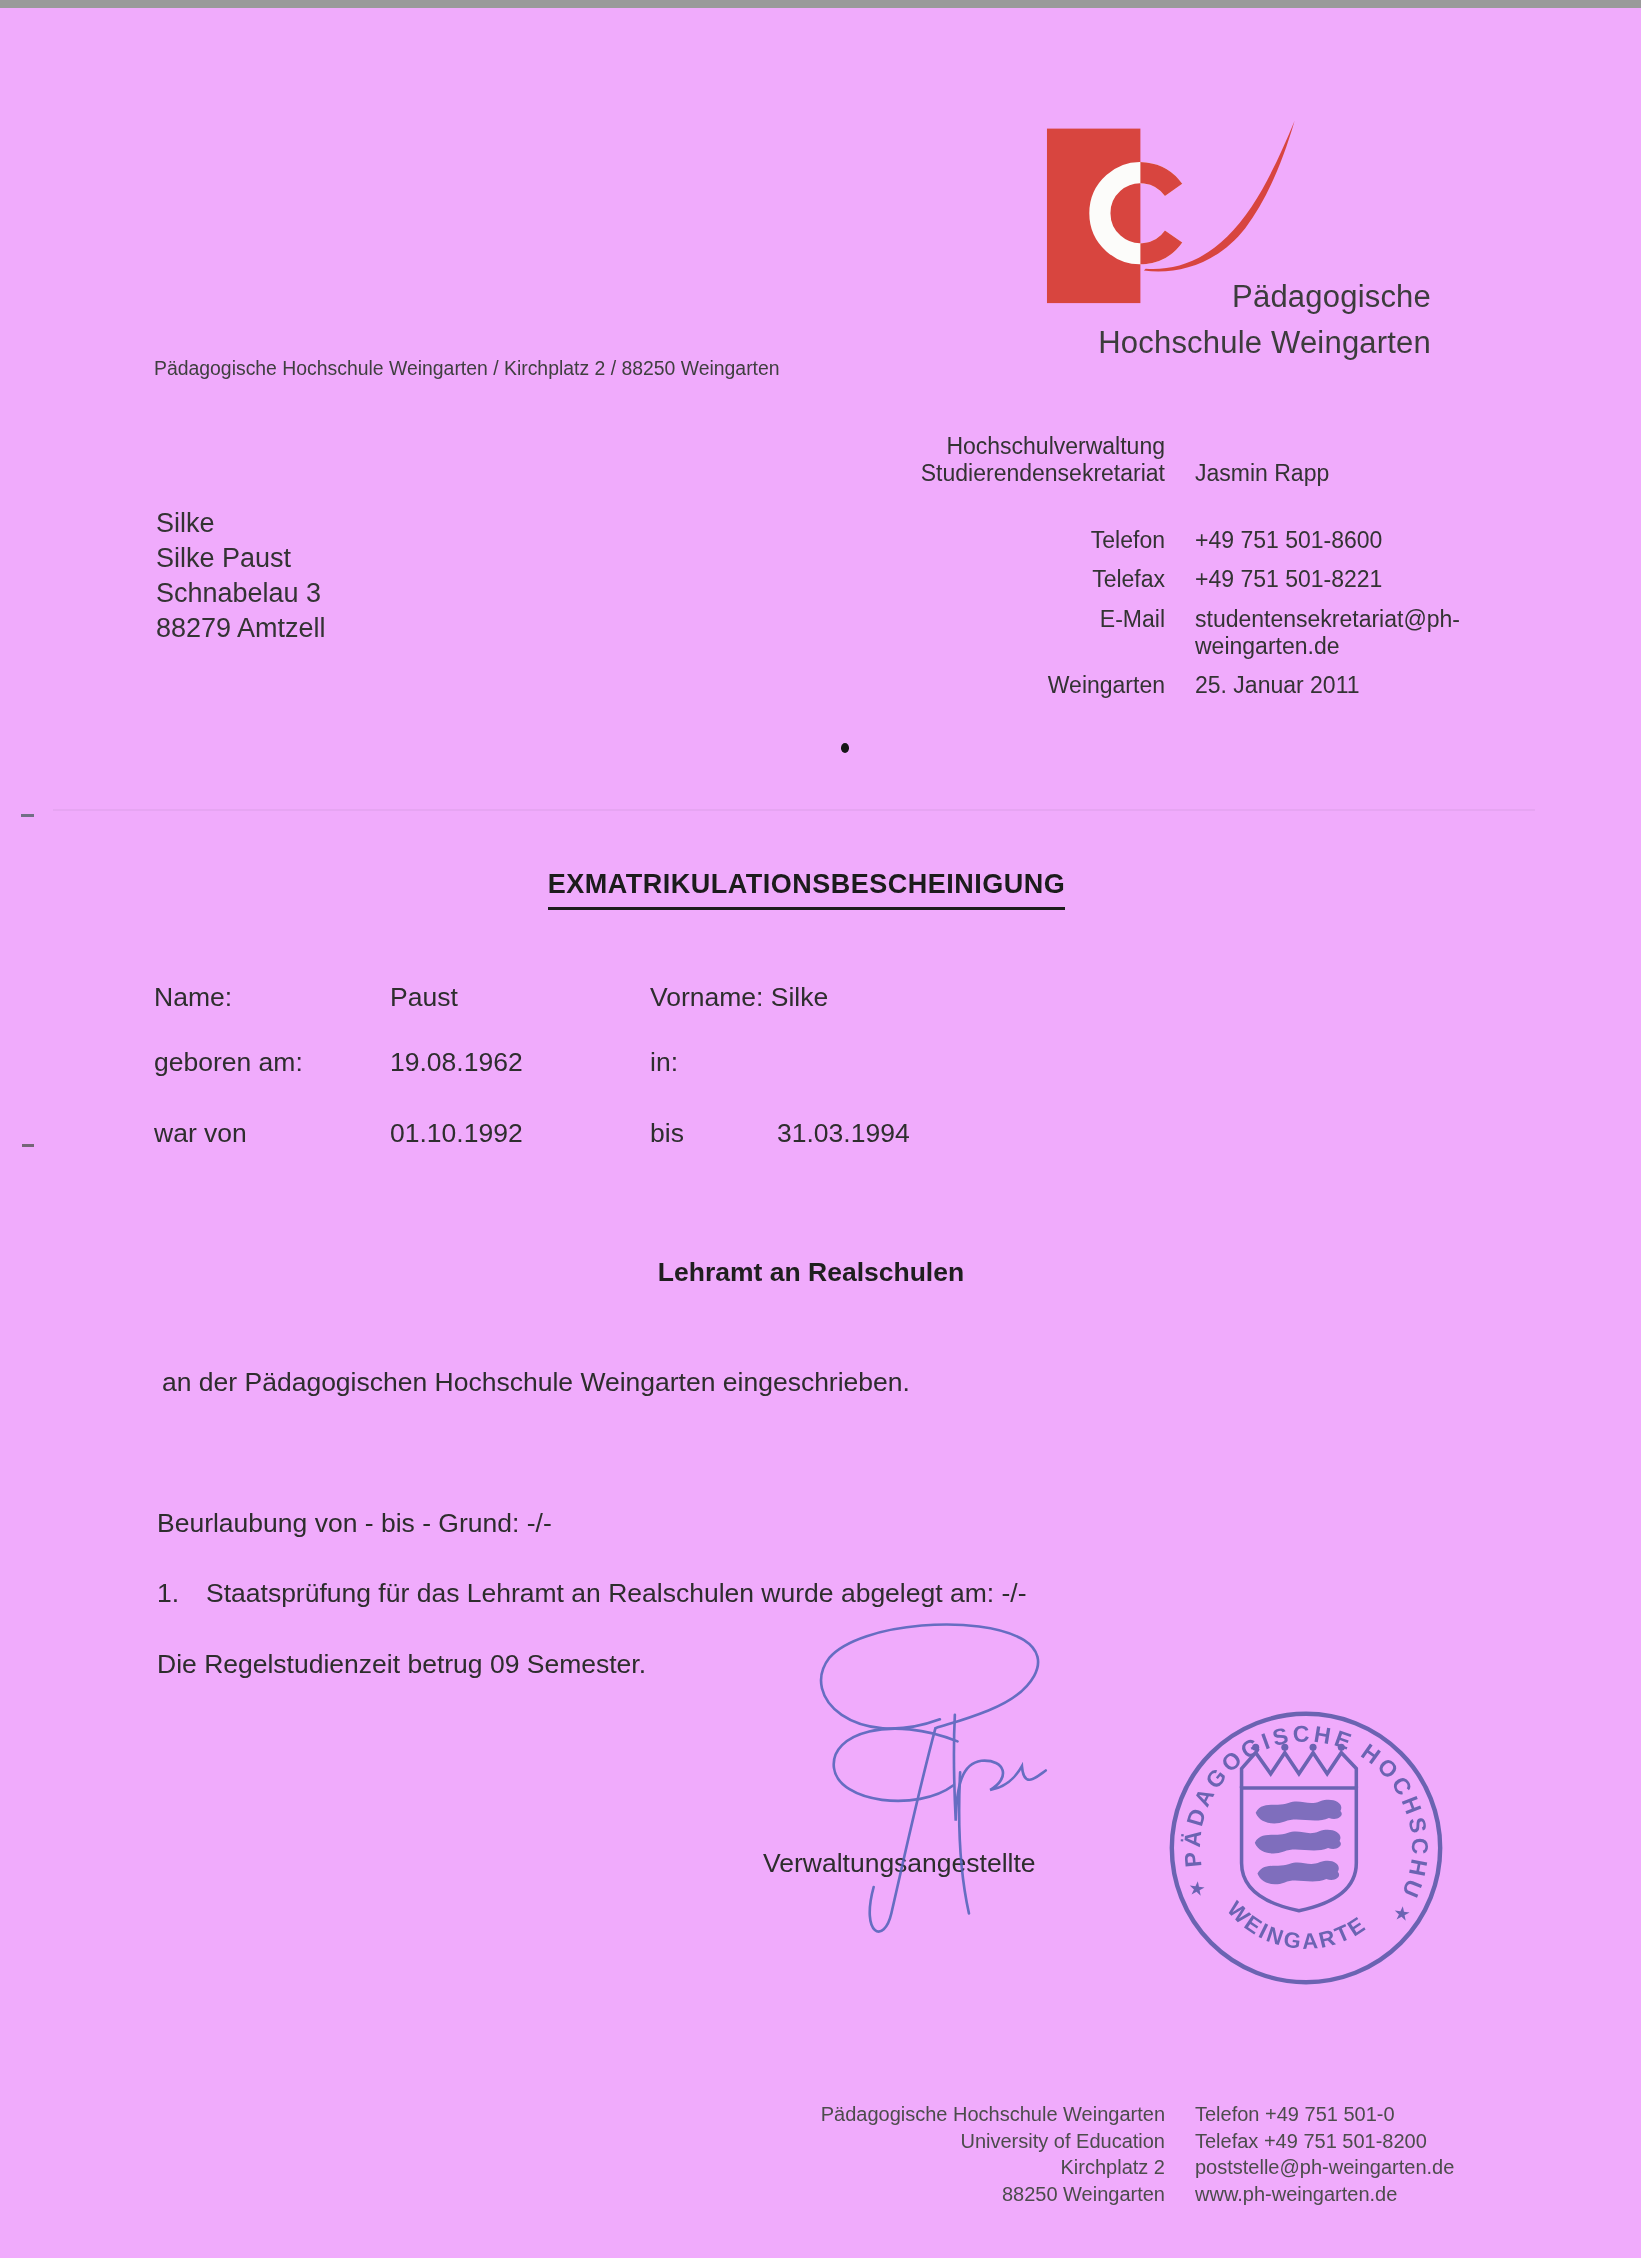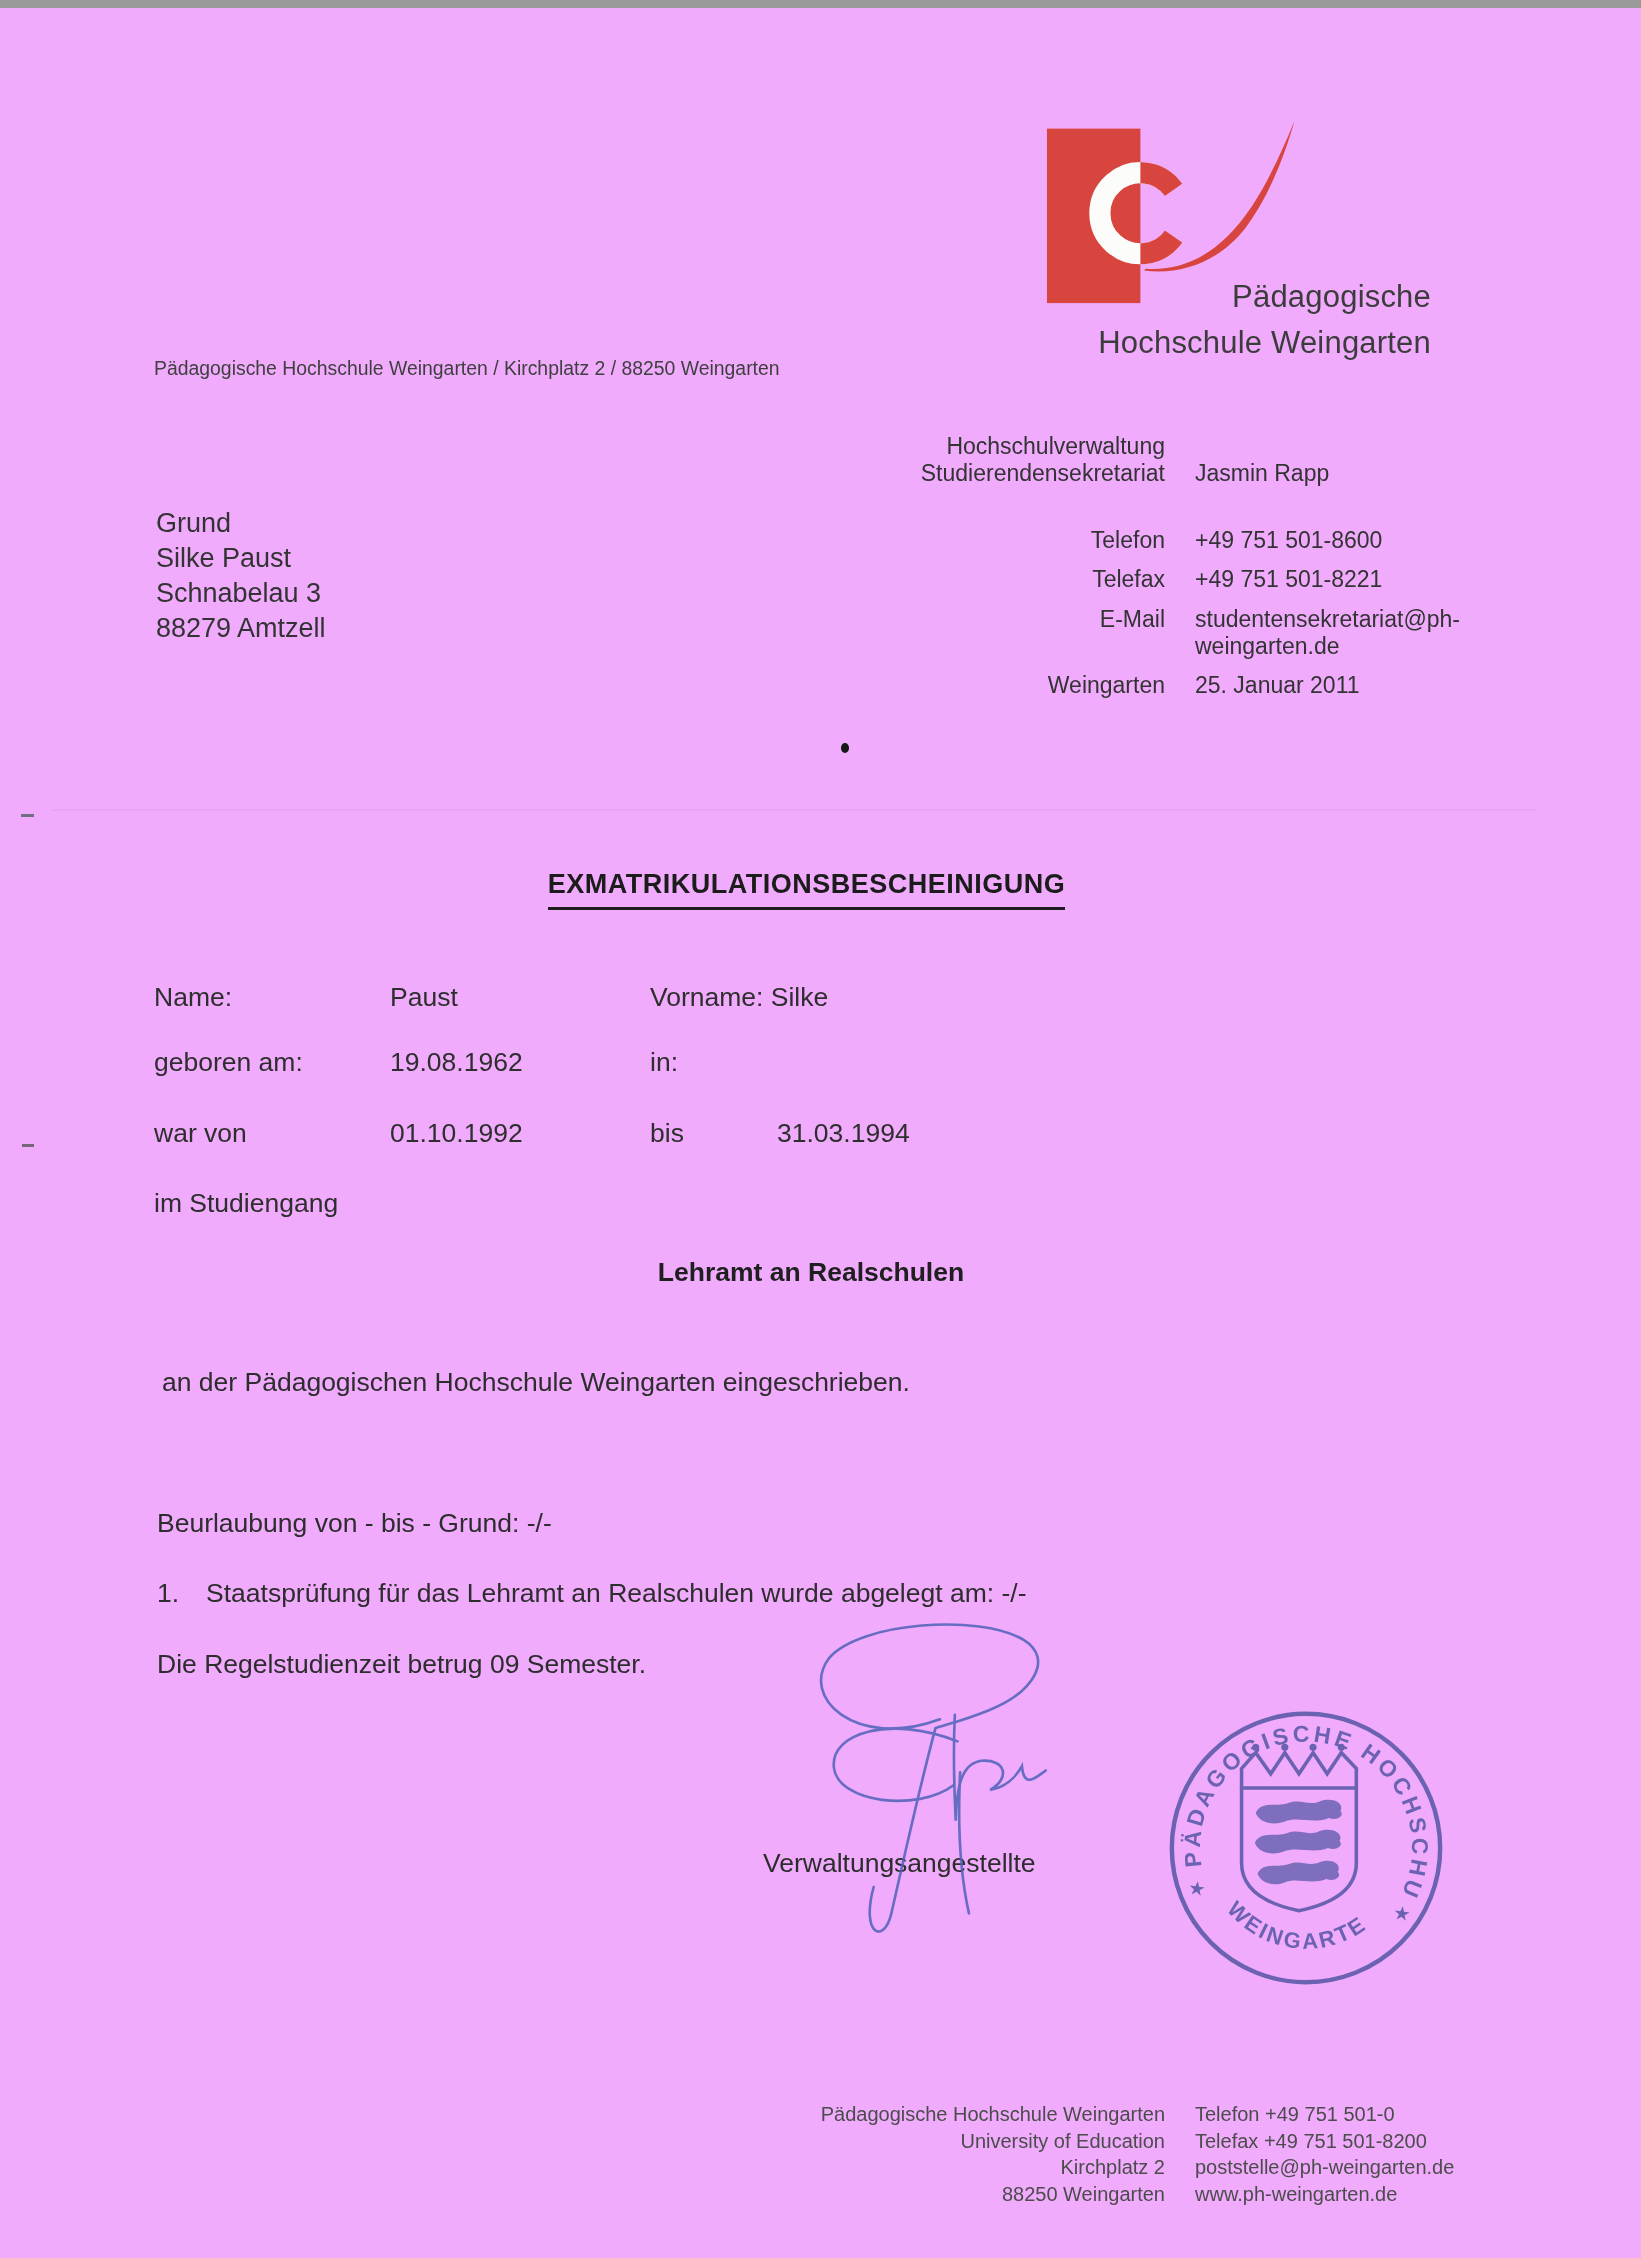--- a/index.html
+++ b/index.html
@@ -65,21 +65,21 @@
   </svg>
 
   <div class="abs logo-text">
     <div>Pädagogische</div>
     <div>Hochschule Weingarten</div>
   </div>
 
   <div class="abs sender-line">Pädagogische Hochschule Weingarten / Kirchplatz 2 / 88250 Weingarten</div>
 
   <div class="abs recipient">
-    <div>Grund</div>
+    <div>Silke</div>
     <div>Silke Paust</div>
     <div>Schnabelau 3</div>
     <div>88279 Amtzell</div>
   </div>
 
   <div class="abs contact">
     <div class="crow">
         <div class="clabel">Hochschulverwaltung</div>
         <div class="cval"></div>
       </div>
@@ -124,26 +124,20 @@
     <span class="c1">geboren am:</span>
     <span class="c2">19.08.1962</span>
     <span class="c3">in:</span>
     <span class="c4"></span>
   </div>
   <div class="abs frow" style="top:1110px;">
     <span class="c1">war von</span>
     <span class="c2">01.10.1992</span>
     <span class="c3">bis</span>
     <span class="c4">31.03.1994</span>
-  </div>
-  <div class="abs frow" style="top:1180px;">
-    <span class="c1">im Studiengang</span>
-    <span class="c2"></span>
-    <span class="c3"></span>
-    <span class="c4"></span>
   </div>
 
   <div class="abs program-wrap">
     <span class="program">Lehramt an Realschulen</span>
   </div>
 
   <div class="abs body-line" style="left:162px;top:1359px;">an der Pädagogischen Hochschule Weingarten eingeschrieben.</div>
   <div class="abs body-line" style="left:157px;top:1500px;">Beurlaubung von - bis - Grund: -/-</div>
   <div class="abs body-line" style="left:157px;top:1570px;width:1279px;height:35px;">
     <span class="exam-num">1.</span>

